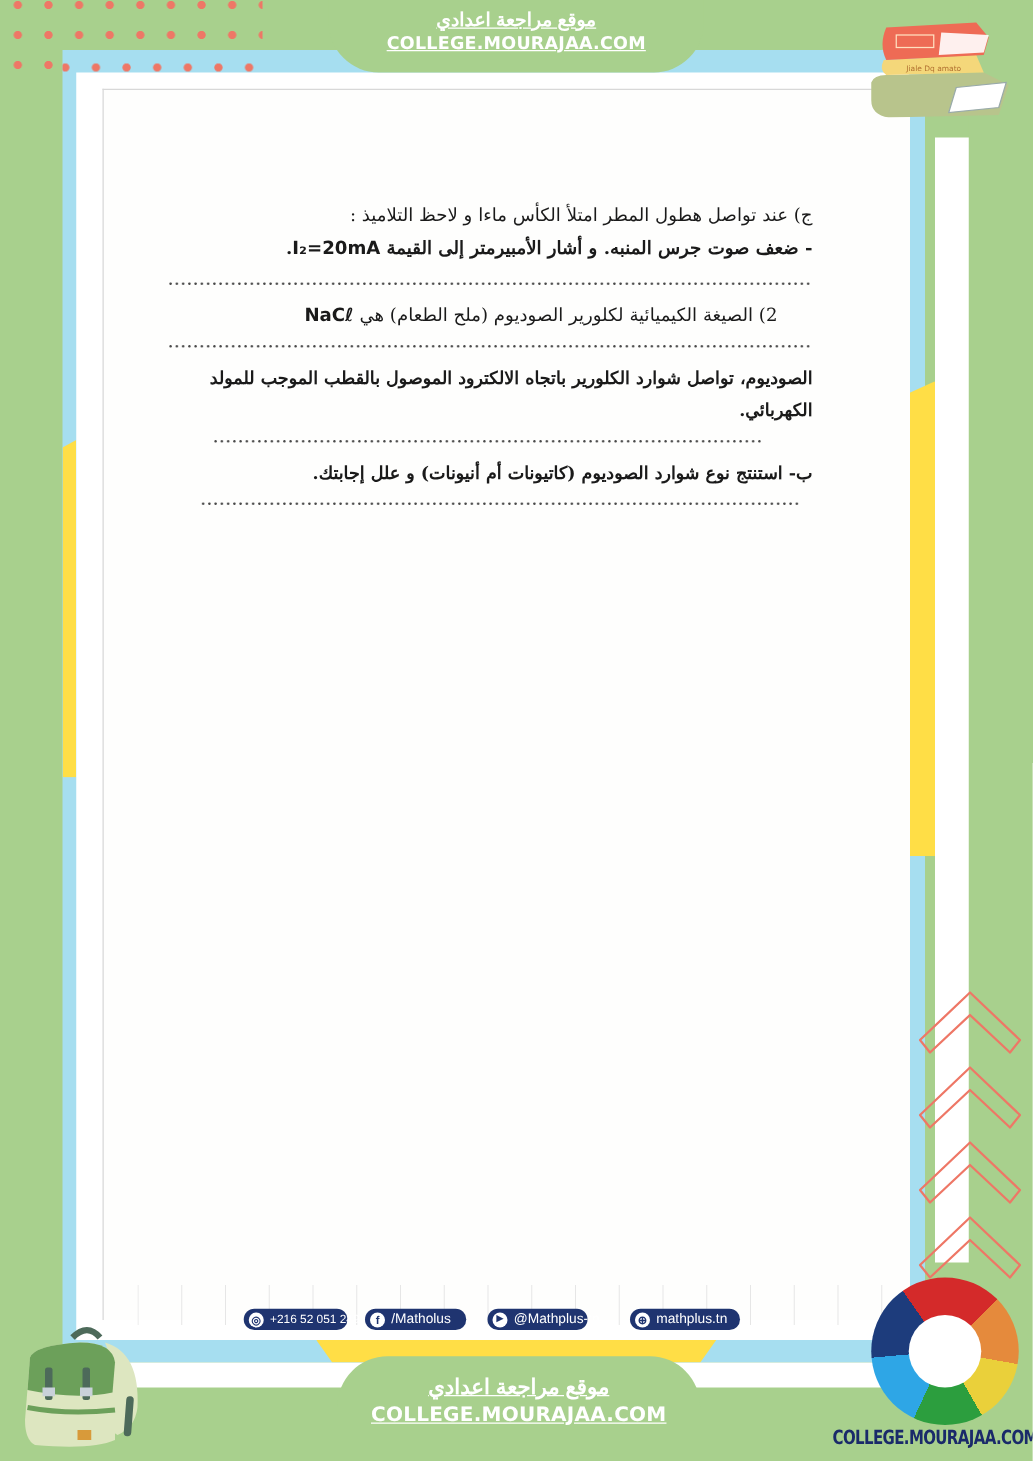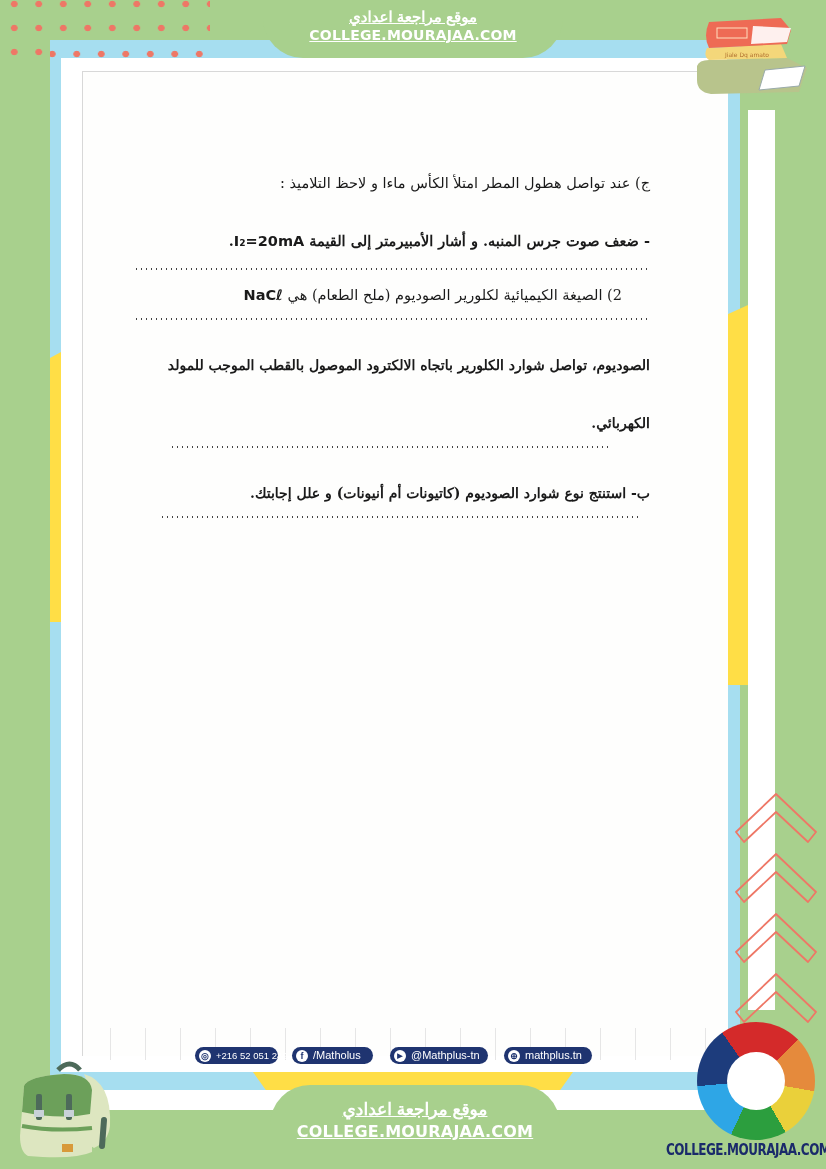--- a/index.html
+++ b/index.html
@@ -75,27 +75,27 @@
   .footer-yellow {
     position: absolute; left: 253px; top: 1072px; width: 320px; height: 18px;
     background: #ffde46;
     clip-path: polygon(0 0, 100% 0, 96% 100%, 4% 100%);
   }
   .bottom-white {
     position: absolute; left: 61px; top: 1090px; width: 690px; height: 20px; background: #ffffff;
   }
 
   .content {
-    position: absolute; left: 140px; top: 160px; width: 510px;
+    position: absolute; left: 140px; top: 150px; width: 510px;
     direction: rtl; text-align: right;
     font-family: "DejaVu Serif", serif;
     color: #1a1a1a;
   }
   .line { font-size: 14.5px; line-height: 26px; white-space: nowrap; }
-  .line.b { font-weight: bold; margin-top: 32px; }
+  .line.b { font-weight: bold; }
   .dotted {
     height: 2px; margin: 10px 0 12px 0;
     background-image: radial-gradient(circle, #444 0.8px, transparent 1.1px);
     background-size: 5px 2px;
   }
   .latin { direction: ltr; unicode-bidi: embed; font-family: "DejaVu Sans", sans-serif; font-weight: bold; }
 
   .grid-strip {
     position: absolute; left: 110px; top: 1028px; width: 610px; height: 32px;
     background-image: linear-gradient(90deg, #e6e6e6 1px, transparent 1px);
@@ -191,21 +191,21 @@
 
 <div class="pills">
   <div class="pill" style="left:0;width:83px">
     <span class="ic">◎</span>
     <span style="font-size:9.5px">+216 52 051 249</span>
   </div>
   <div class="pill" style="left:97px;width:81px">
     <span class="ic">f</span>
     <span>/Matholus</span>
   </div>
-  <div class="pill" style="left:195px;width:98px">
+  <div class="pill" style="left:195px;width:80px">
     <span class="ic" style="font-size:7px">▶</span>
     <span>@Mathplus-tn</span>
   </div>
   <div class="pill" style="left:309px;width:88px">
     <span class="ic">⊕</span>
     <span>mathplus.tn</span>
   </div>
 </div>
 
 <svg class="chev" style="top:790px" height="240" viewBox="0 0 82 240">

